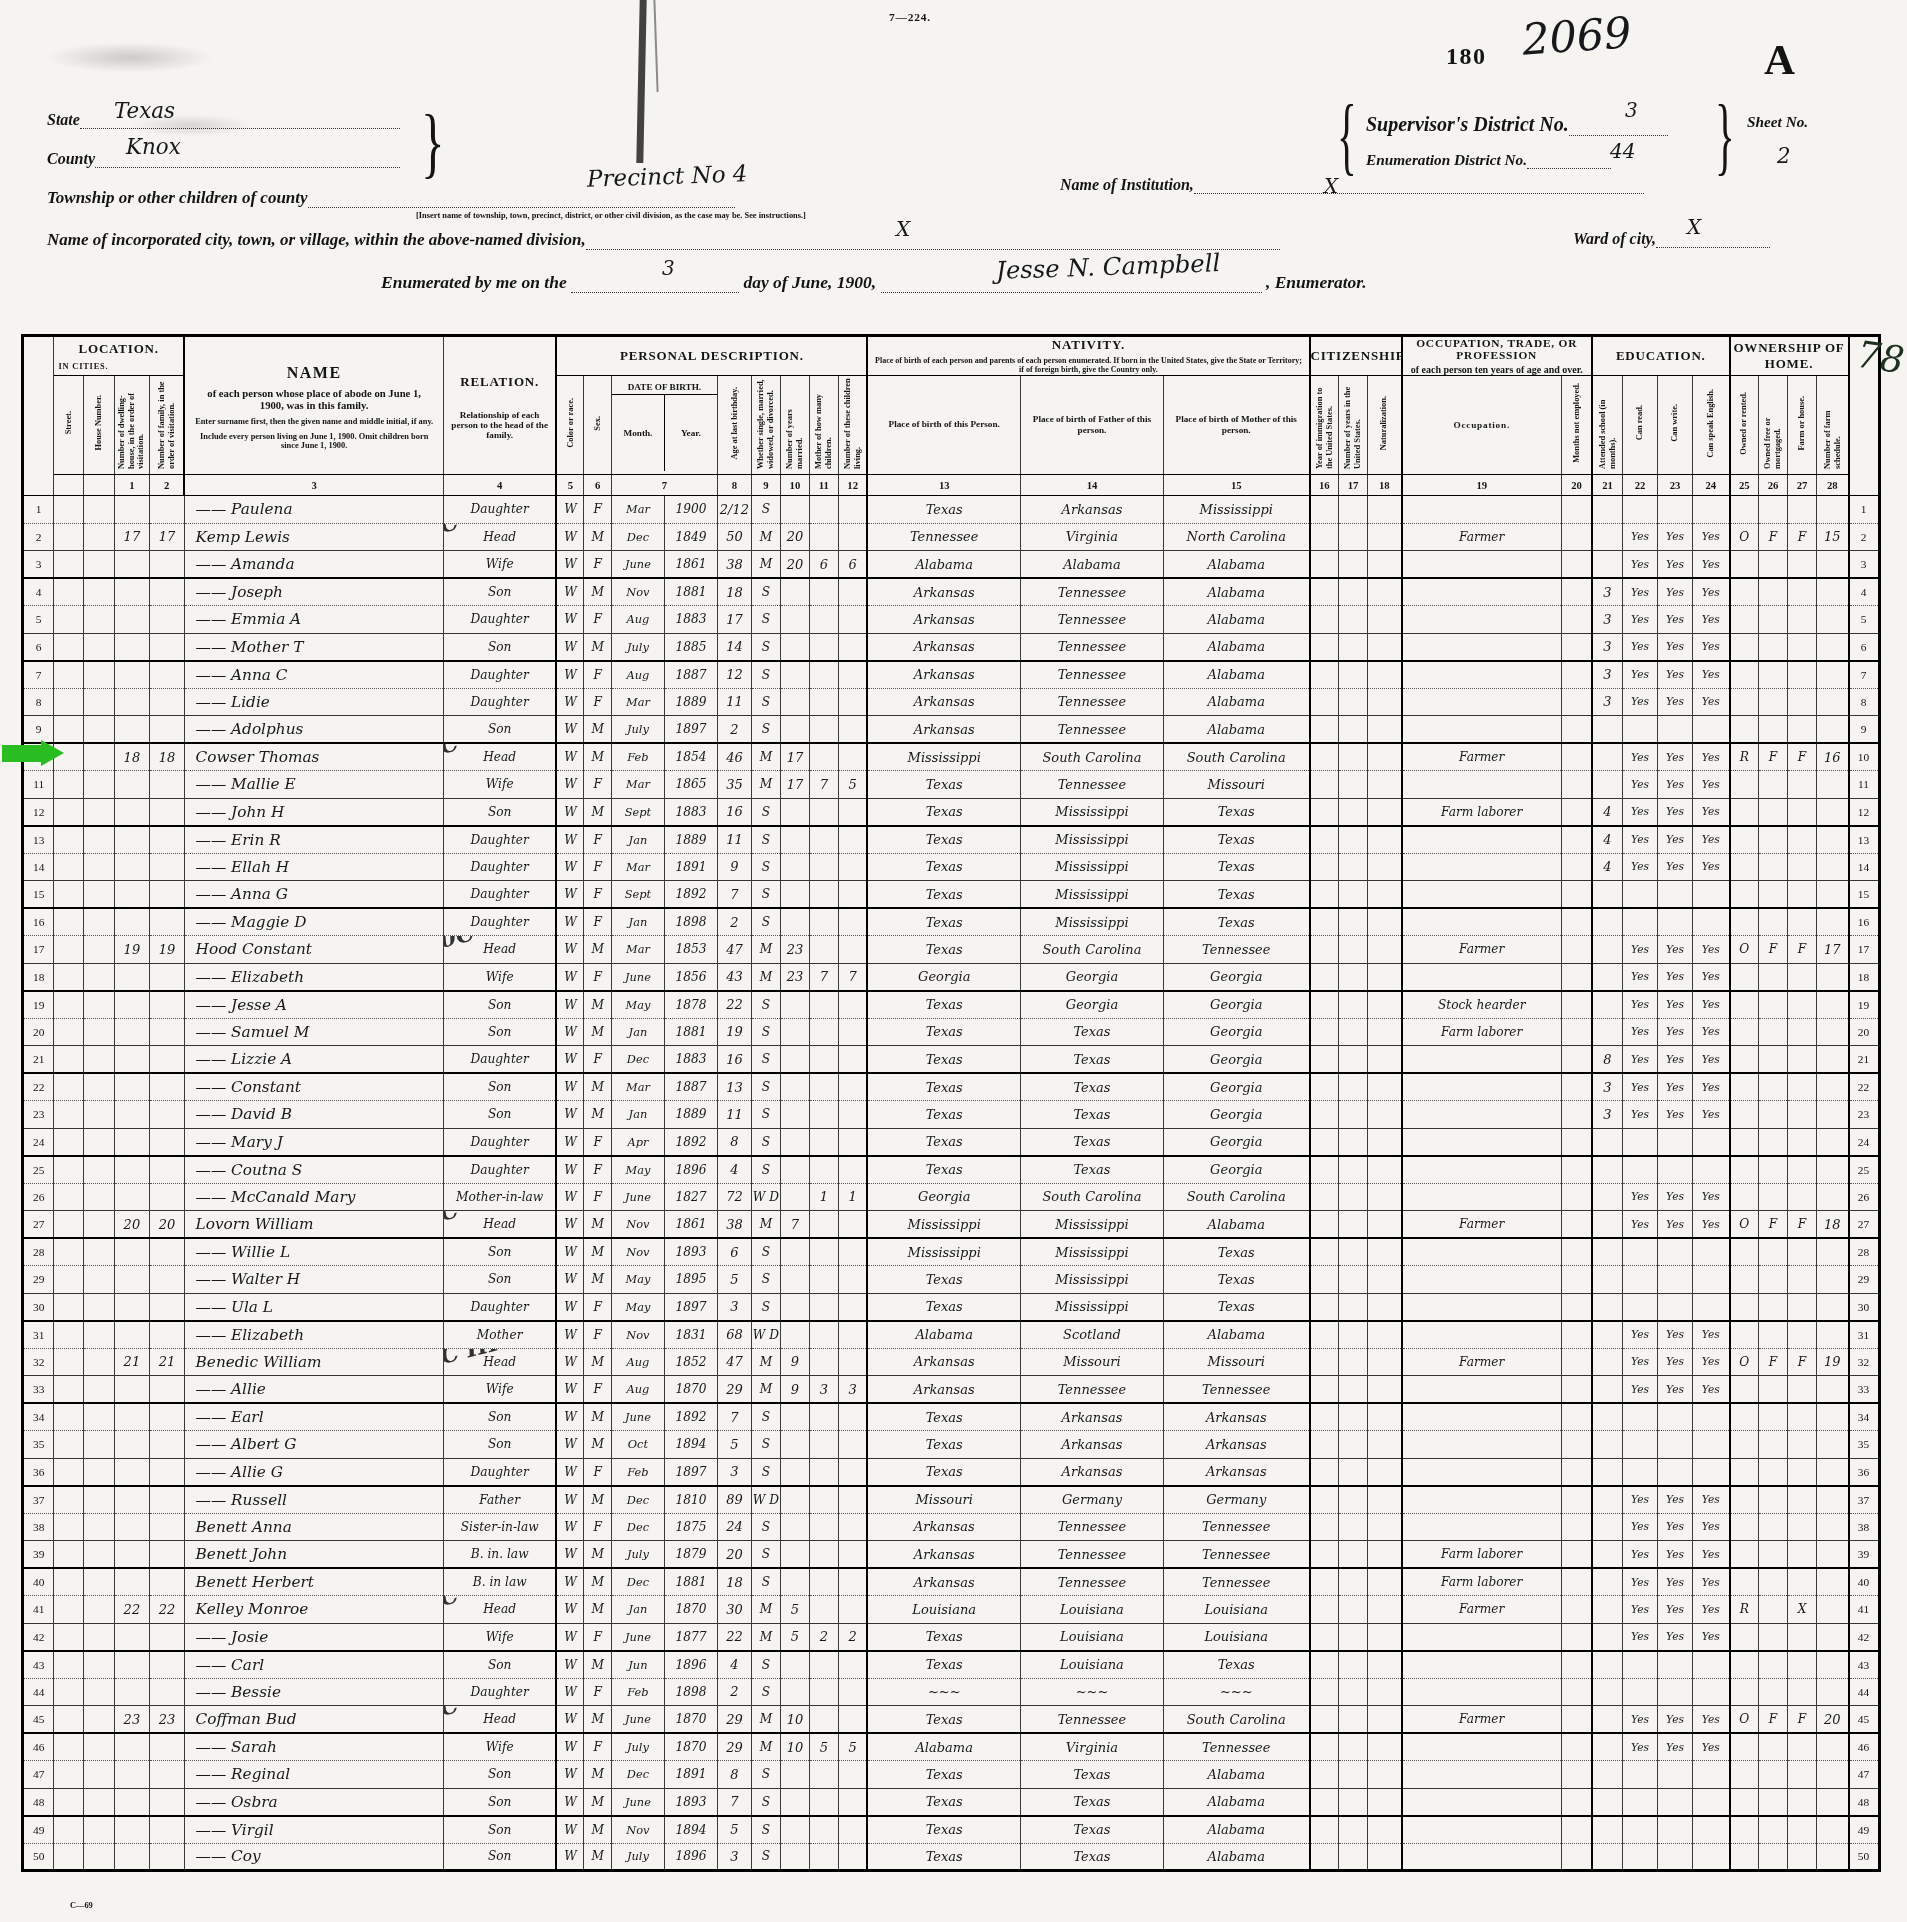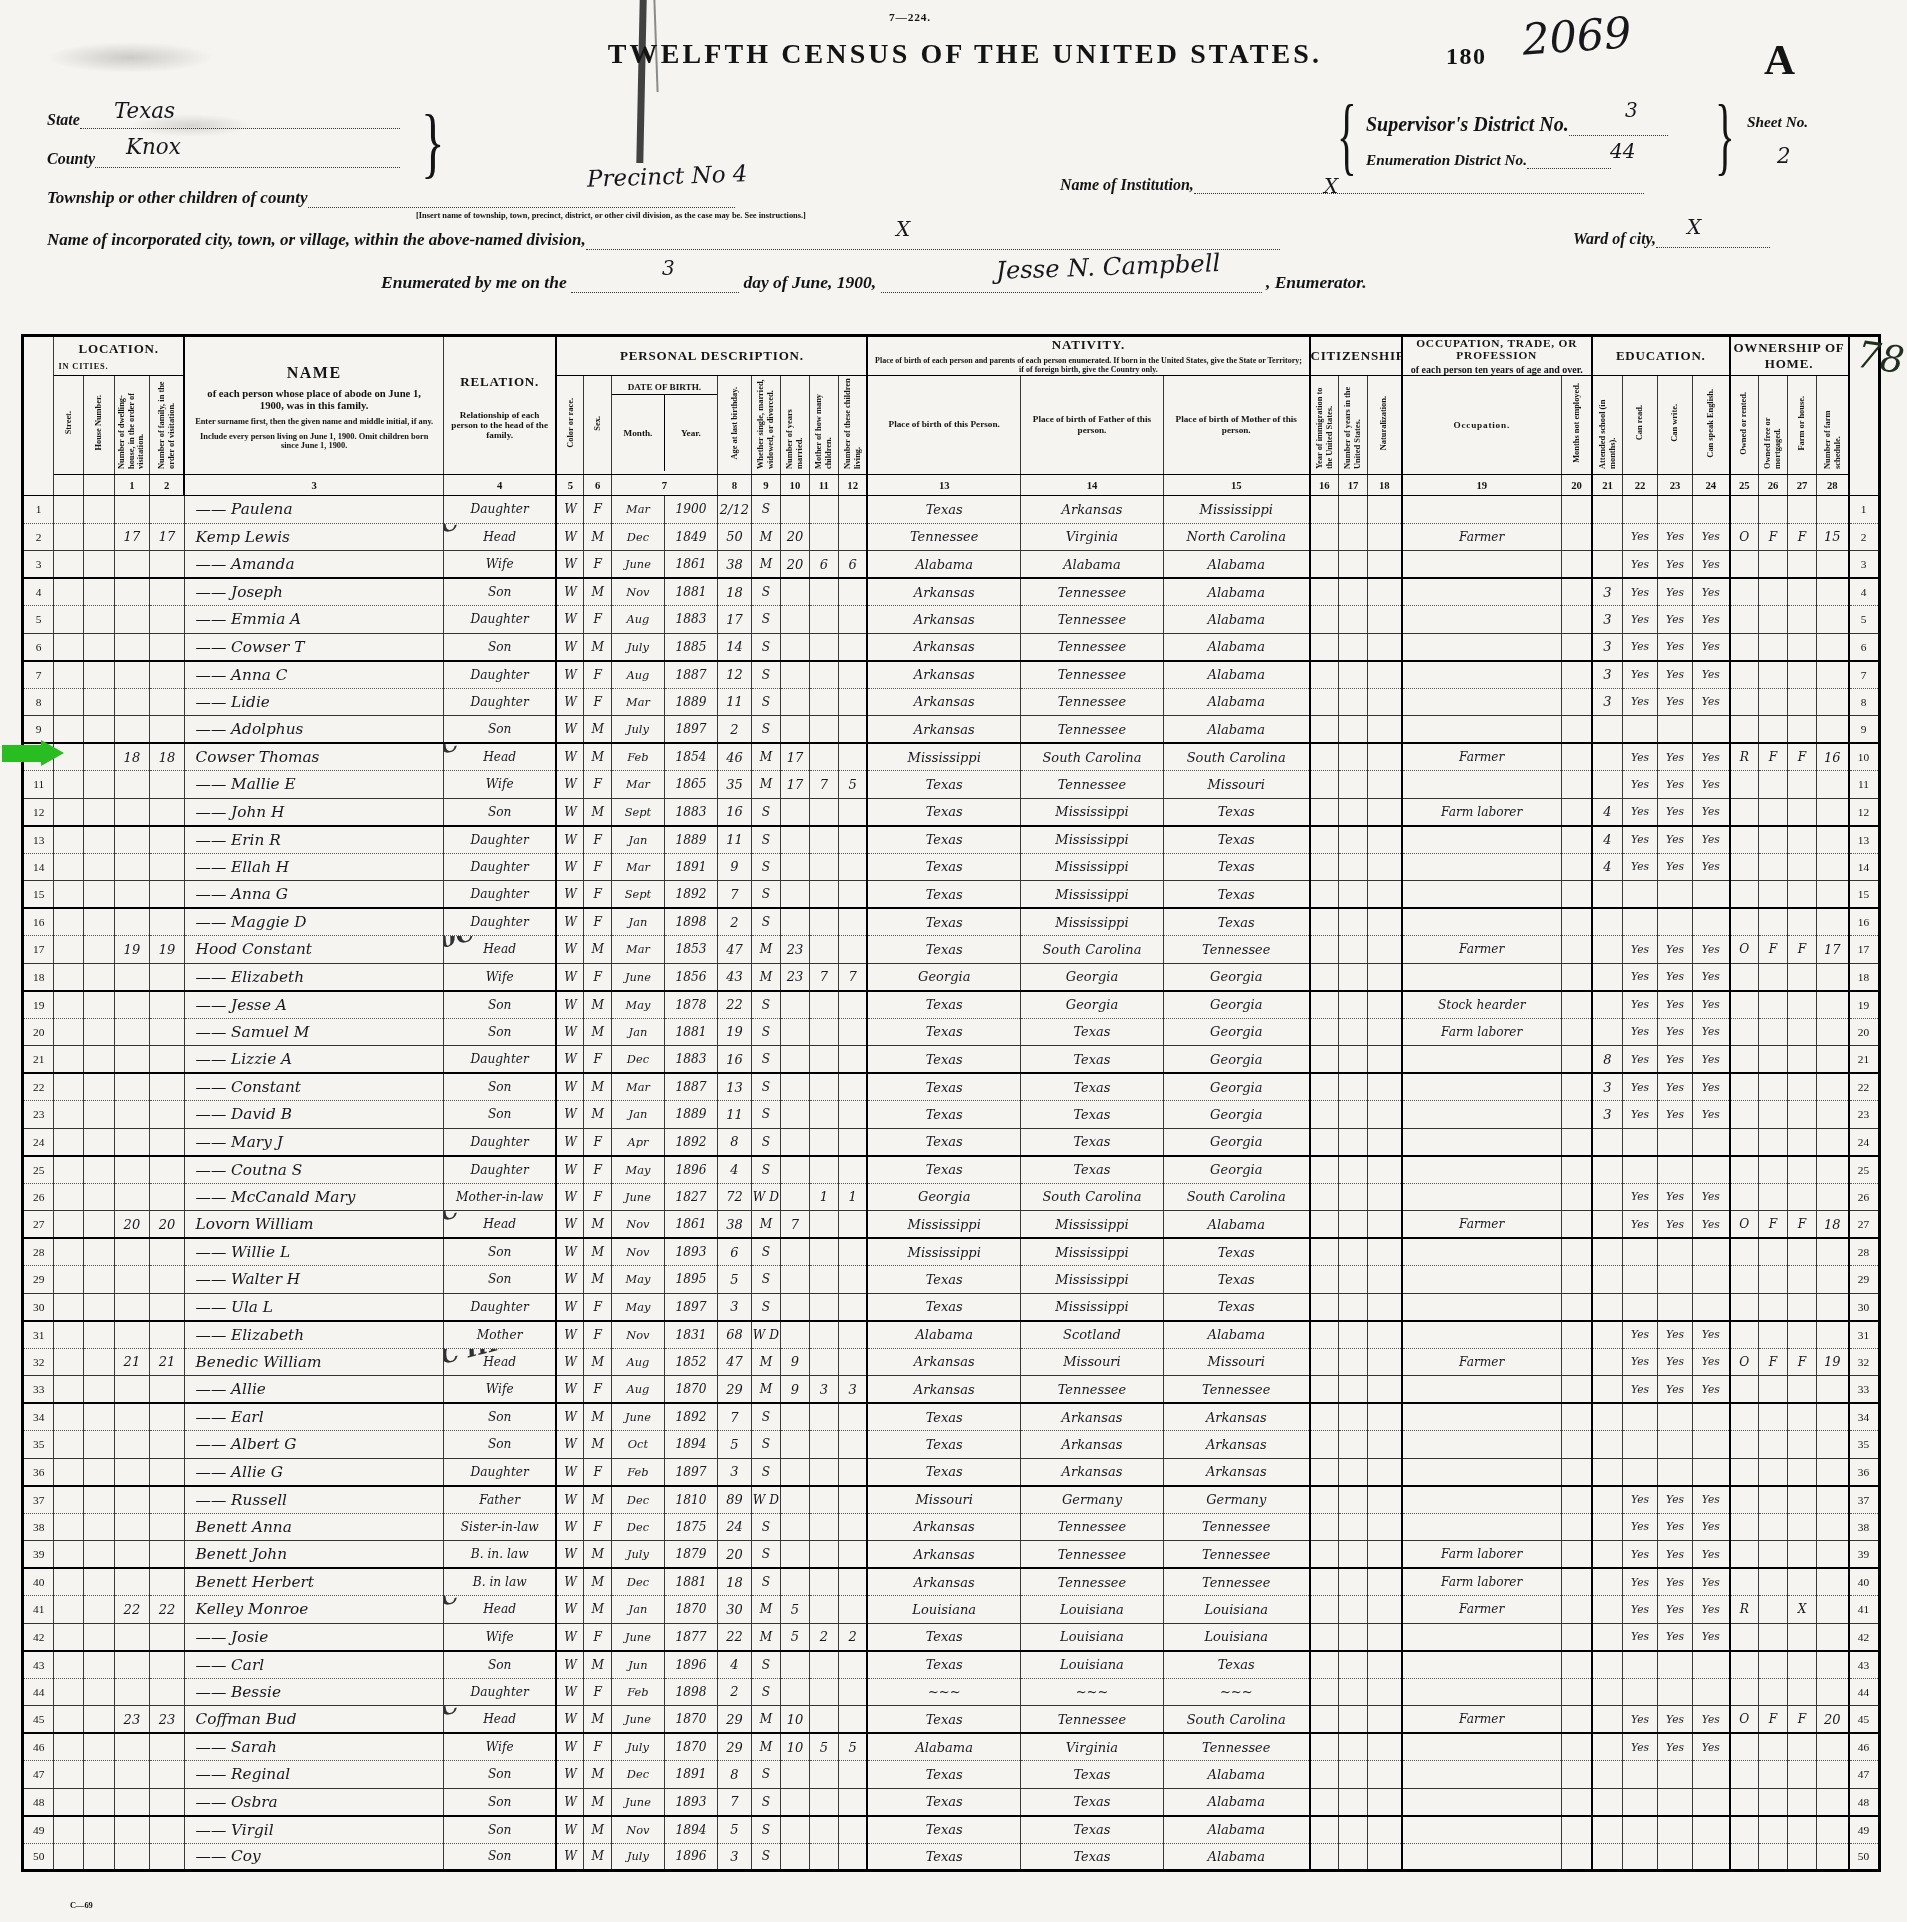--- a/index.html
+++ b/index.html
@@ -109,21 +109,20 @@
 </head>
 <body>
 
 <div class="smudge-v"></div>
 <div class="smudge-v2"></div>
 <div class="smudge-blob"></div>
 <div class="smudge-blob2"></div>
 
 <div class="form-header">
   <div class="form-no">7—224.</div>
-  <div class="main-title">TWELFTH CENSUS OF THE UNITED STATES.</div>
   <div class="p180">180</div>
   <div class="h2069 hand">2069</div>
   <div class="bigA">A</div>
 
   <div class="state-row"><span class="fld-label">State</span><span class="dotline" style="width:320px"></span></div>
   <div class="state-val hand">Texas</div>
   <div class="county-row"><span class="fld-label">County</span><span class="dotline" style="width:305px"></span></div>
   <div class="county-val hand">Knox</div>
   <div class="brace brace-left">}</div>
 
@@ -484,21 +483,21 @@
         <td class="cell hw sm"></td>
         <td class="cell hw num"></td>
         <td class="rn bL2">5</td>
       </tr>
       <tr class="hvy">
         <td class="rn">6</td>
         <td class="cell hw sm"></td>
         <td class="cell hw sm"></td>
         <td class="cell hw num"></td>
         <td class="cell hw num"></td>
-        <td class="cell hw name">—— Cowser T</td>
+        <td class="cell hw name">—— Mother T</td>
         <td class="cell hw rel">Son</td>
         <td class="cell hw sm bL2">W</td>
         <td class="cell hw sm">M</td>
         <td class="cell hw mon">July</td>
         <td class="cell hw yr">1885</td>
         <td class="cell hw num">14</td>
         <td class="cell hw sm">S</td>
         <td class="cell hw num"></td>
         <td class="cell hw num bM"></td>
         <td class="cell hw num"></td>

